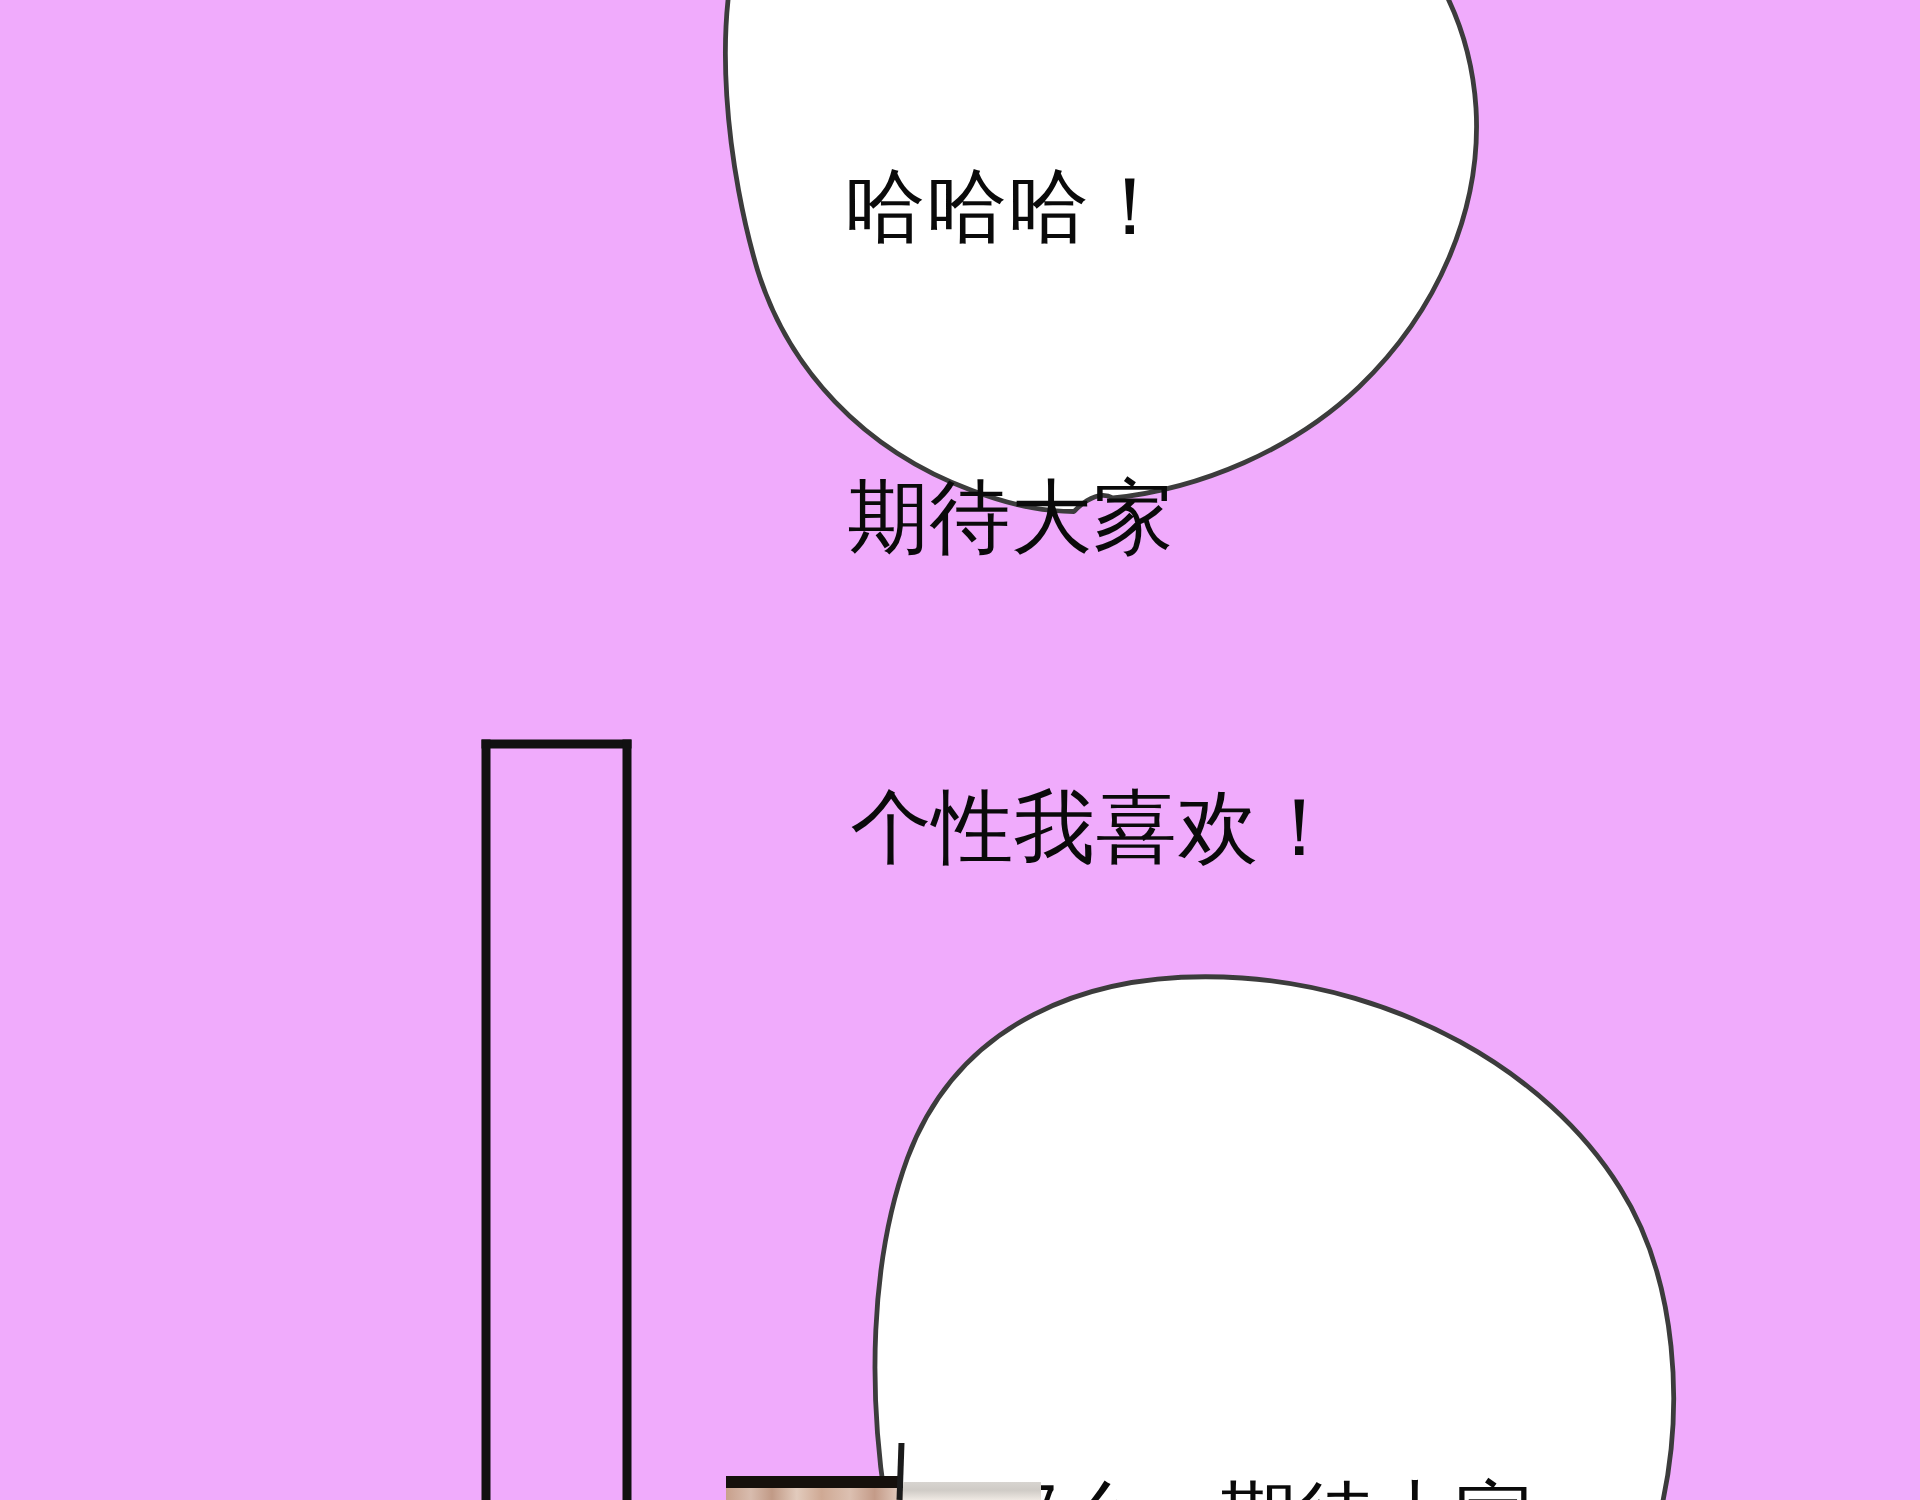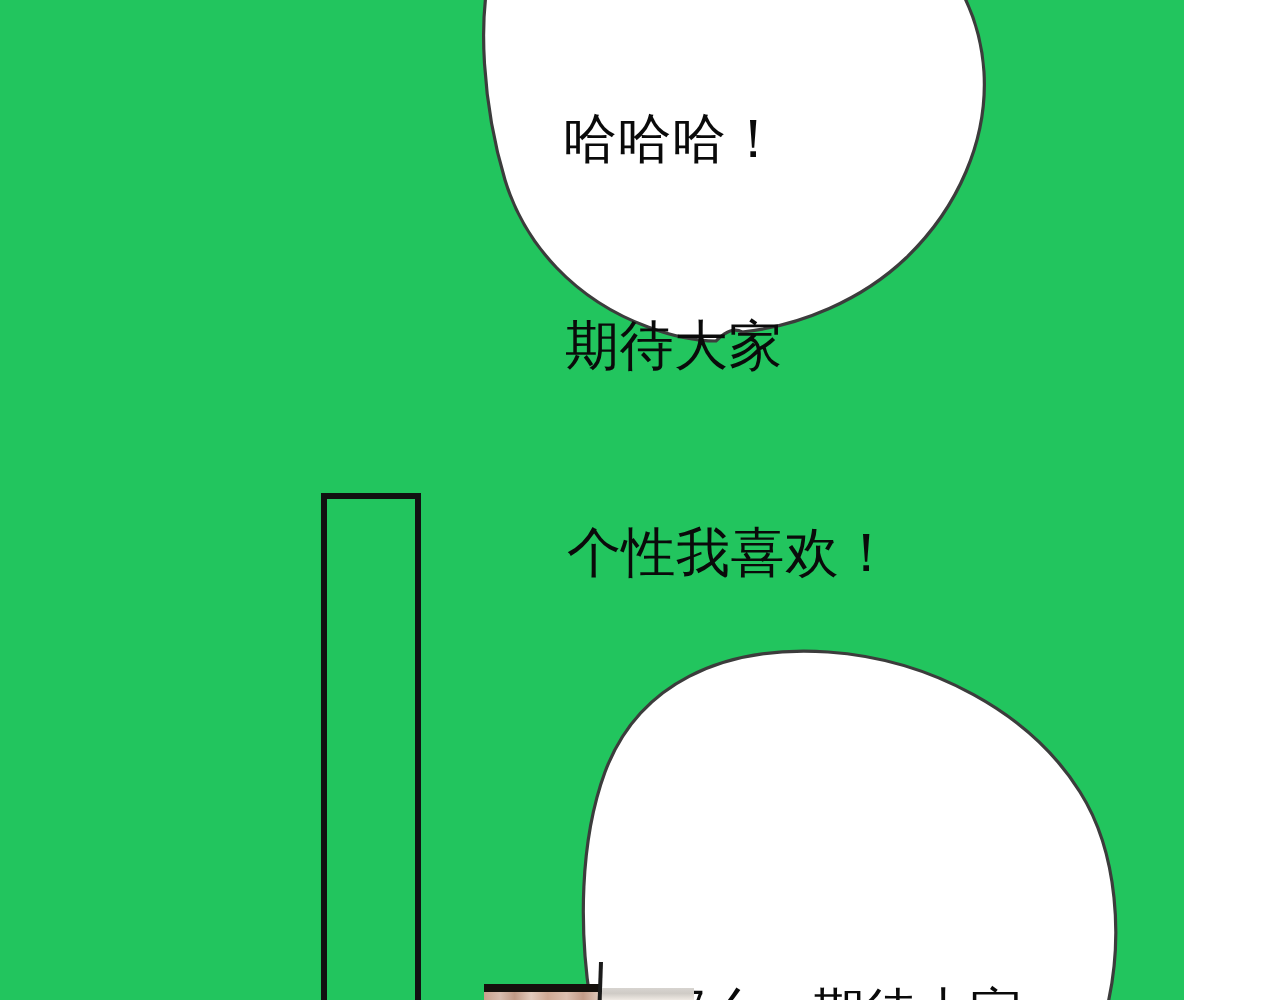--- a/index.html
+++ b/index.html
@@ -6,23 +6,23 @@
   html, body {
     margin: 0;
     padding: 0;
     background: #ffffff;
   }
   body {
     font-family: "Liberation Sans", "DejaVu Sans", sans-serif;
   }
   #page {
     position: relative;
-    width: 1184px;
+    width: 1280px;
     height: 1000px;
-    background: #22c55e;
+    background: #f0abfc;
     overflow: hidden;
   }
 
   
   .bubble-layer {
     position: absolute;
     left: 0;
     top: 0;
     width: 1280px;
     height: 1000px;

